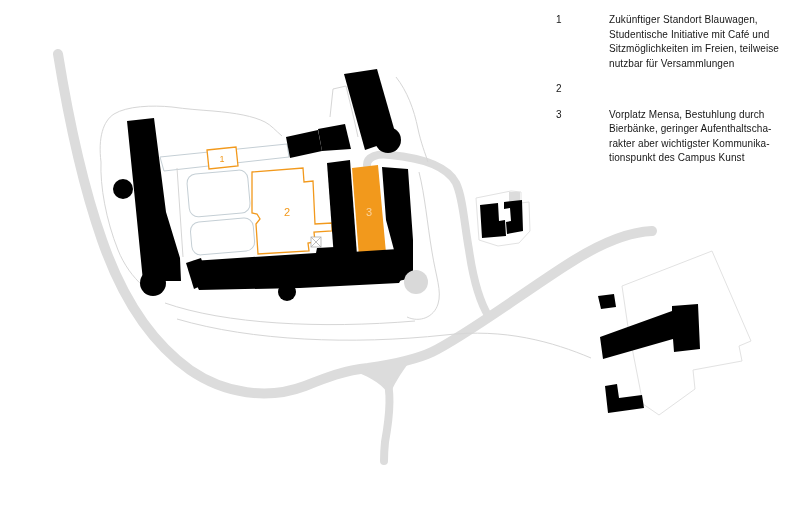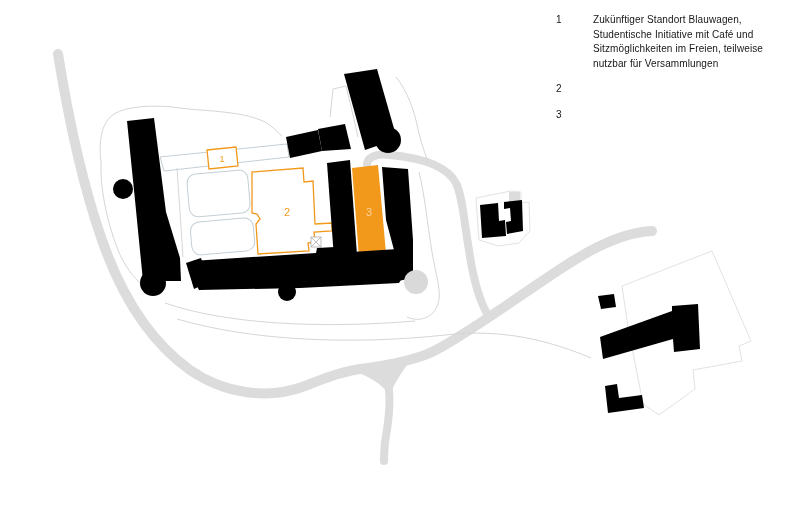--- a/index.html
+++ b/index.html
@@ -3,21 +3,21 @@
 <meta charset="utf-8">
 <style>
   html,body{margin:0;padding:0;background:#fff;}
   .stage{position:relative;width:800px;height:519px;background:#ffffff;overflow:hidden;
          font-family:"Liberation Sans",sans-serif;}
   svg{position:absolute;left:0;top:0;}
   .legend{position:absolute;left:556px;top:13px;width:234px;color:#161616;
           font-size:10px;line-height:14.5px;letter-spacing:0.1px;}
   .entry{display:flex;margin-bottom:11px;}
   .entry .num{width:37px;flex:none;}
-  .entry .txt{flex:1;white-space:pre-line;}
+  .entry .txt{flex:1;white-space:pre-line;margin-left:16px;}
   .road{fill:none;stroke:#dcdcdc;stroke-linecap:round;stroke-linejoin:round;}
   .contour{fill:none;stroke:#d6d6d6;stroke-width:1;}
   .parcel{fill:none;stroke:#e2e2e2;stroke-width:1;}
   .yard{fill:#ffffff;stroke:#c5cfd5;stroke-width:1;}
   .bldg{fill:#000000;stroke:none;}
   .arealine{fill:#ffffff;stroke-width:1.3;}
   .maplabel{font-family:"Liberation Sans",sans-serif;text-anchor:middle;}
 </style>
 </head>
 <body>
@@ -104,15 +104,19 @@
       <div class="txt">Zukünftiger Standort Blauwagen,
 Studentische Initiative mit Café und
 Sitzmöglichkeiten im Freien, teilweise
 nutzbar für Versammlungen</div>
     </div>
     <div class="entry">
       <div class="num">2</div>
     </div>
     <div class="entry">
       <div class="num">3</div>
+      <div class="txt">Vorplatz Mensa, Bestuhlung durch
+Bierbänke, geringer Aufenthaltscha-
+rakter aber wichtigster Kommunika-
+tionspunkt des Campus Kunst</div>
     </div>
   </aside>
 </div>
 
 </body></html>

